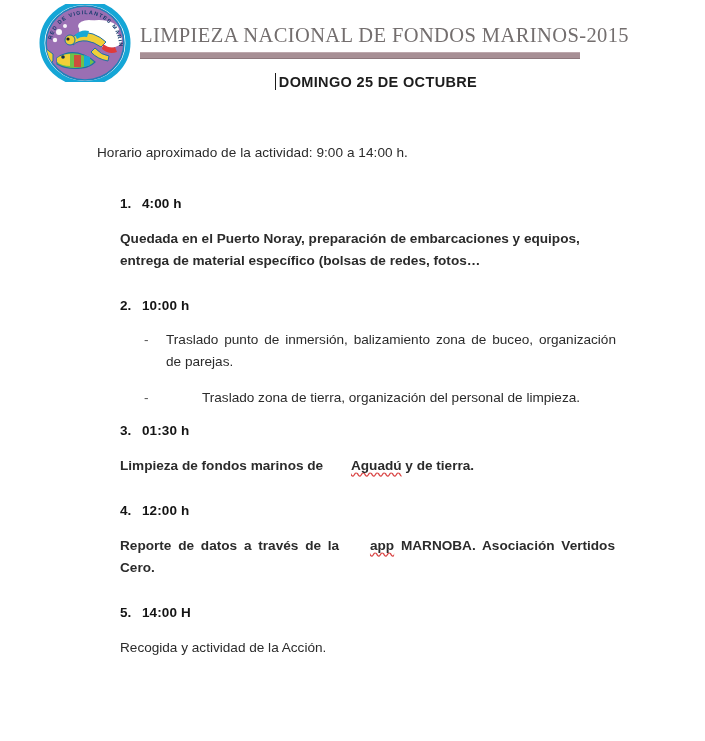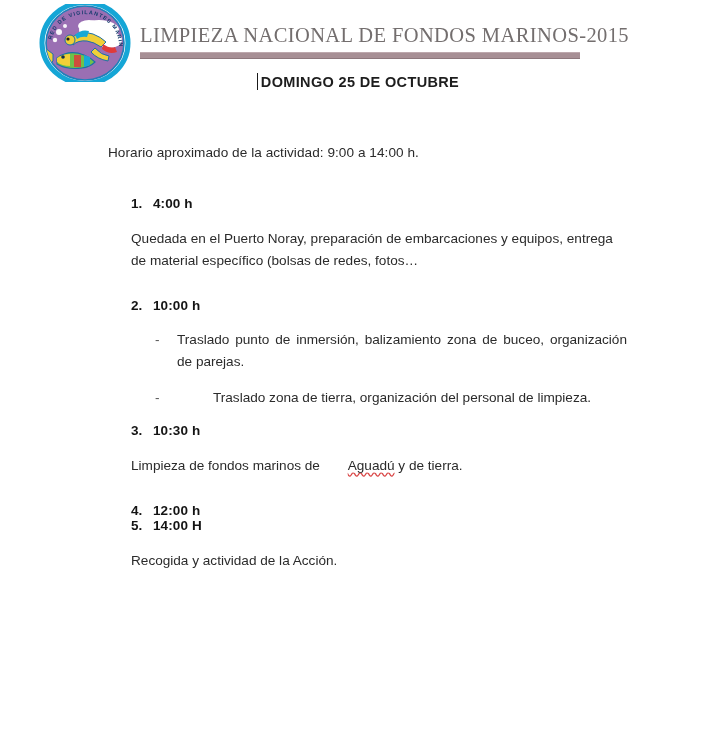--- a/index.html
+++ b/index.html
@@ -52,21 +52,21 @@
     height: 5px;
     background: #a78f95;
     border-top: 1px solid #bda8ad;
     border-bottom: 1px solid #8d777c;
     width: 100%;
   }
 
   
   .doc-subtitle-wrap {
     position: absolute;
-    left: 140px;
+    left: 158px;
     top: 73px;
     width: 440px;
     text-align: center;
   }
   .doc-subtitle {
     display: inline-block;
     position: relative;
     font-size: 14.5px;
     font-weight: bold;
     letter-spacing: 0.35px;
@@ -87,21 +87,21 @@
     right: 22px;
     top: 3px;
     width: 100px;
     height: 86px;
   }
   .shield-logo svg { display: block; }
 
   
   .doc-body {
     position: relative;
-    padding: 0 62px 0 12px;
+    padding: 0 62px 0 1px;
   }
 
   .intro-line {
     margin: 30px 0 0 96px;
     font-size: 13.6px;
     color: #2b2b2b;
     letter-spacing: 0.05px;
   }
 
   .agenda {
@@ -128,21 +128,21 @@
   .item-para {
     margin: 17px 0 0 119px;
     font-size: 13.6px;
     line-height: 1.62;
     color: #2b2b2b;
     max-width: 495px;
   }
   .item-para.justify {
     text-align: justify;
   }
-  .gap-after { margin-bottom: 26px; }
+  .gap-after { margin-bottom: 26px; font-weight: bold; }
   .gap-big   { margin-bottom: 54px; }
 
   .sublist {
     margin: 16px 0 0 0;
     padding: 0;
     list-style: none;
   }
   .sub-item {
     display: flex;
     margin: 0 0 14px 143px;
@@ -259,30 +259,31 @@
         <li class="sub-item gap-big">
           <span class="sub-dash">-</span>
           <span class="sub-text nojust">Traslado zona de tierra, organización del personal de limpieza.</span>
         </li>
       </ul>
     </li>
 
     <li class="agenda-item">
       <div class="item-head">
         <span class="item-num">3.</span>
-        <span class="item-time">10:30 h</span>
+        <span class="item-time">01:30 h</span>
       </div>
       <p class="item-para gap-after"><span>Limpieza de fondos marinos de </span><span class="misspelled">Aguadú</span><span> y de tierra.</span></p>
     </li>
 
     <li class="agenda-item">
       <div class="item-head">
         <span class="item-num">4.</span>
         <span class="item-time">12:00 h</span>
       </div>
+      <p class="item-para justify gap-after"><span>Reporte de datos a través de la </span><span class="misspelled">app</span><span> MARNOBA. Asociación Vertidos Cero.</span></p>
     </li>
 
     <li class="agenda-item">
       <div class="item-head">
         <span class="item-num">5.</span>
         <span class="item-time">14:00 H</span>
       </div>
       <p class="item-para">Recogida y actividad de la Acción.</p>
     </li>
 

